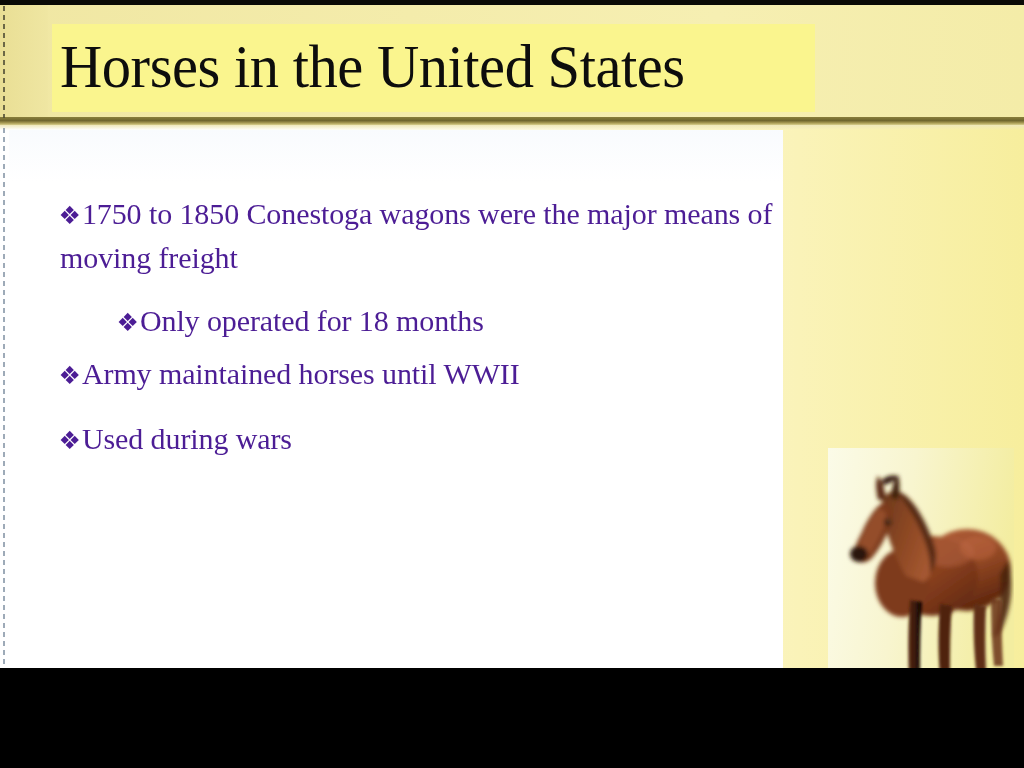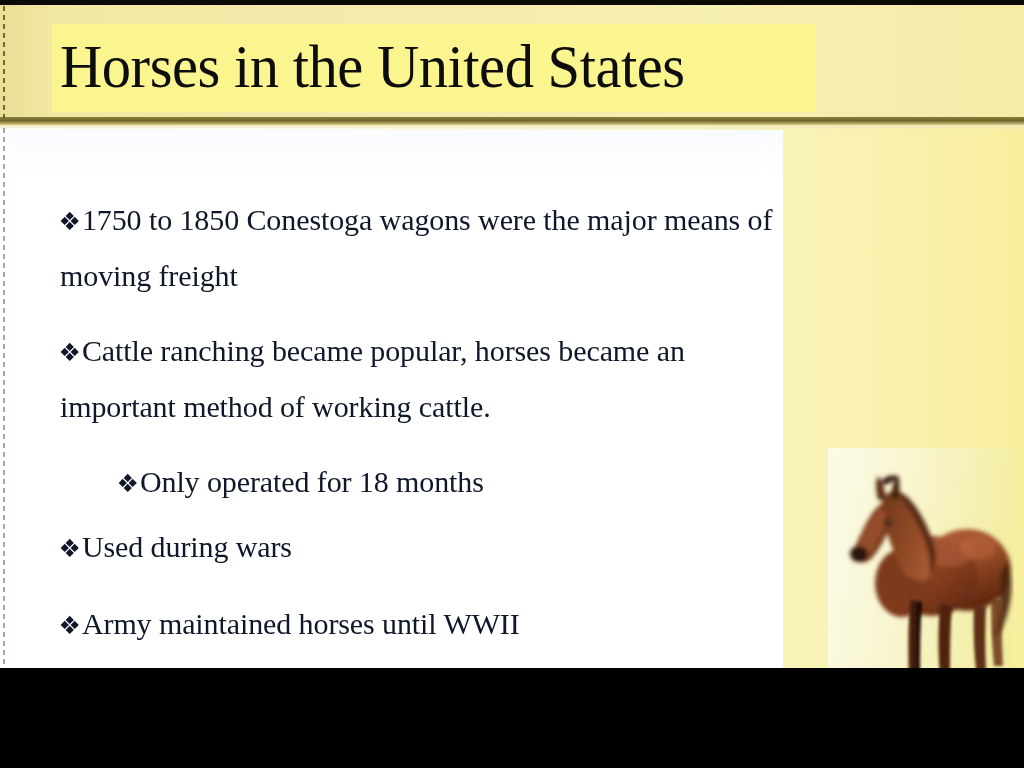--- a/index.html
+++ b/index.html
@@ -134,23 +134,23 @@
     pointer-events: none;
   }
 
   .bullets {
     position: absolute;
     left: 60px; top: 193px;
     width: 720px;
   }
   .bullet {
     position: relative;
-    color: #0f172a;
+    color: #4c1d95;
     font-size: 30px;
-    line-height: 54px;
+    line-height: 42px;
     margin-bottom: 21px;
     font-family: "Liberation Serif", "DejaVu Serif", serif;
     text-indent: -0.05em;
   }
   .bullet.sub {
     margin-left: 58px;
     margin-bottom: 9px;
   }
   .bullet .glyph {
     font-family: "DejaVu Sans", sans-serif;
@@ -192,35 +192,32 @@
 
   <div class="content-panel"></div>
   <div class="content-panel-fade"></div>
 
   <div class="bullets">
 
     <div class="bullet b1">
       <span class="glyph">❖</span><span class="txt">1750 to 1850 Conestoga wagons were the major means of moving freight</span>
     </div>
 
-    <div class="bullet b2">
-      <span class="glyph">❖</span><span class="txt">Cattle ranching became popular, horses became an important method of working cattle.</span>
-    </div>
 
 
     <div class="bullet sub">
       <span class="glyph">❖</span><span class="txt">Only operated for 18 months</span>
     </div>
 
     <div class="bullet">
+      <span class="glyph">❖</span><span class="txt">Army maintained horses until WWII</span>
+    </div>
+
+    <div class="bullet">
       <span class="glyph">❖</span><span class="txt">Used during wars</span>
-    </div>
-
-    <div class="bullet">
-      <span class="glyph">❖</span><span class="txt">Army maintained horses until WWII</span>
     </div>
 
   </div>
 
   <div class="horse-wrap">
     <svg class="horse-svg" viewBox="0 0 186 316" xmlns="http://www.w3.org/2000/svg">
       <defs>
         <linearGradient id="hbg" x1="0" y1="0" x2="1" y2="0.25">
           <stop offset="0%" stop-color="#fbfbe8"></stop>
           <stop offset="45%" stop-color="#f8f5cf"></stop>

